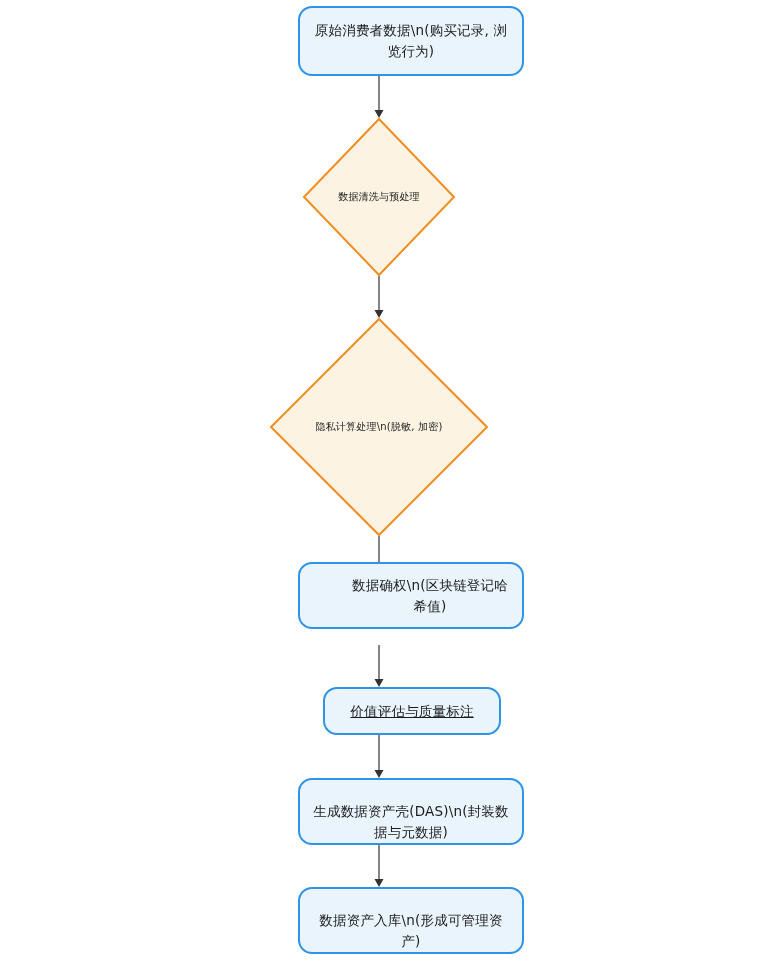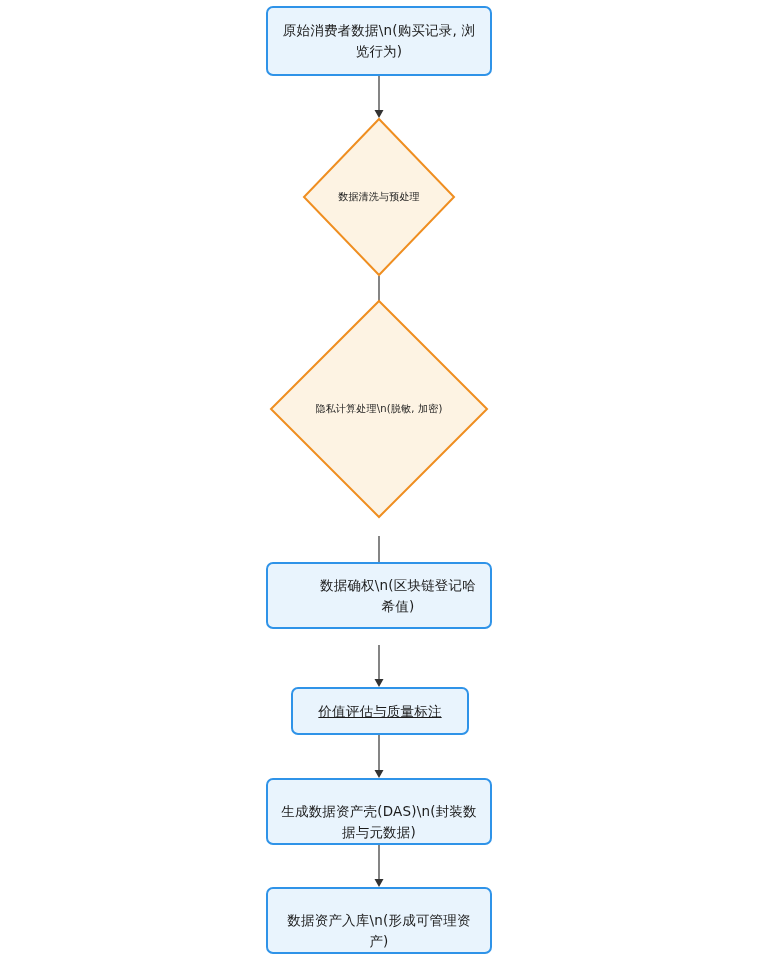--- a/index.html
+++ b/index.html
@@ -34,21 +34,22 @@
   .node .label {
     display: block;
     padding: 0 10px;
     white-space: normal;
     word-break: break-all;
   }
   
   .rect {
     background: #e9f4fd;
     border: 2px solid #2f93e8;
-    border-radius: 7px;
+    border-radius: 14px;
+    margin-left: 32px;
   }
   
   .diamond-wrap {
     position: absolute;
   }
   .diamond-shape {
     position: absolute;
     left: 0;
     top: 0;
     width: 100%;
@@ -136,21 +137,21 @@
     <div class="diamond-wrap" style="left: 303px; top: 118px; width: 152px; height: 158px;">
       <div class="diamond-shape">
         <svg viewBox="0 0 152 158" preserveAspectRatio="none">
           <polygon points="76,1 151,79 76,157 1,79" fill="#fdf3e3" stroke="#ef8e20" stroke-width="2" stroke-linejoin="miter"></polygon>
         </svg>
       </div>
       <div class="diamond-label">
         <span>数据清洗与预处理</span>
       </div>
     </div>
-    <div class="diamond-wrap" style="left: 270px; top: 300px; width: 218px; height: 218px;">
+    <div class="diamond-wrap" style="left: 270px; top: 318px; width: 218px; height: 218px;">
       <div class="diamond-shape">
         <svg viewBox="0 0 218 218" preserveAspectRatio="none">
           <polygon points="109,1 217,109 109,217 1,109" fill="#fdf3e3" stroke="#ef8e20" stroke-width="2" stroke-linejoin="miter"></polygon>
         </svg>
       </div>
       <div class="diamond-label">
         <span>隐私计算处理\n(脱敏, 加密)</span>
       </div>
     </div>
     <div class="node rect" style="left: 266px; top: 562px; width: 226px; height: 67px; background: rgb(233, 244, 253); border-color: rgb(47, 147, 232); padding-left: 38px;">

